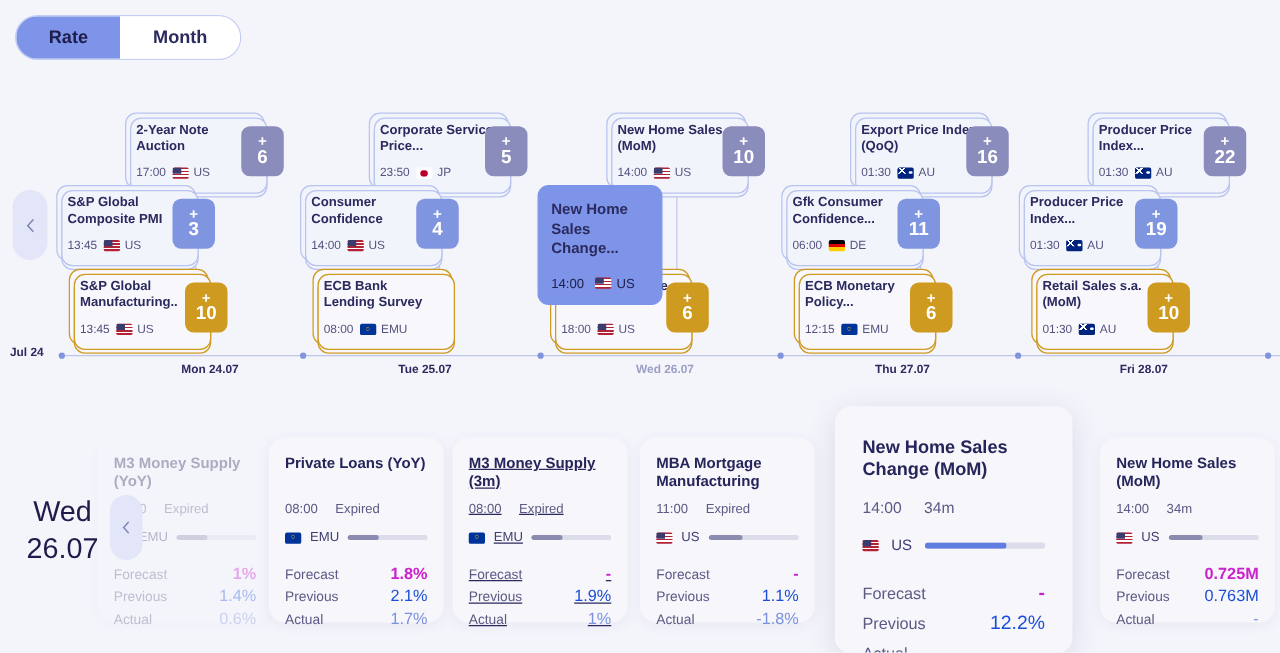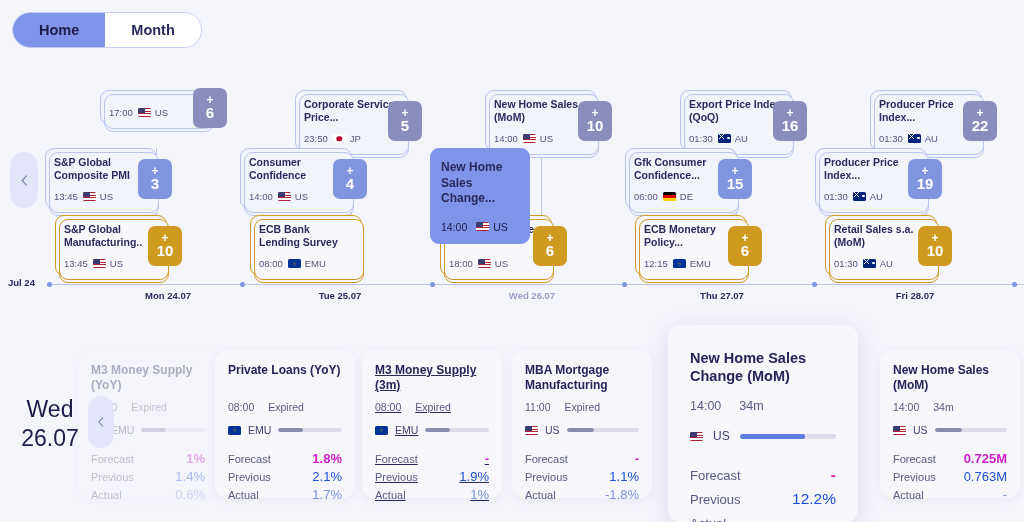--- a/index.html
+++ b/index.html
@@ -257,33 +257,34 @@
   .dc-row .v { font-size: 13px; }
   .dcard.feature .dc-row .v { font-size: 15.5px; }
   .v.forecast { color: #cc22cc; font-weight: 700; }
   .v.previous { color: #1d4ed8; }
   .v.actual { color: #7a93dd; }
 </style>
 </head>
 <body>
 
 <div class="toggle-wrap">
-  <button class="toggle-btn active">Home</button>
+  <button class="toggle-btn active">Rate</button>
   <button class="toggle-btn">Month</button>
 </div>
 
 <div class="timeline">
   <div class="nav-prev">
     <svg viewBox="0 0 12 12">
       <path d="M8 1 L3.5 6 L8 11" fill="none" stroke="#7b80ae" stroke-width="1.3" stroke-linecap="round"></path>
     </svg>
   </div>
   <div class="tl-inner" id="tl-inner">
       <div class="vline" style="left: 156px; top: 88px; height: 110px;"></div>
       <div class="ev" style="left: 100px; top: 30px;">
+        <div class="ev-title">2-Year Note Auction</div>
         <div class="ev-meta">
           <span>17:00</span>
           <span style="display: flex; align-items: center; gap: 4px;">
             <span class="flag us"></span>
             <span>US</span>
           </span>
         </div>
         <div class="badge violet">
           <span class="plus">+</span>
           <span class="num">6</span>
@@ -414,21 +415,21 @@
         <div class="ev-title">Gfk Consumer Confidence...</div>
         <div class="ev-meta">
           <span>06:00</span>
           <span style="display: flex; align-items: center; gap: 4px;">
             <span class="flag de"></span>
             <span>DE</span>
           </span>
         </div>
         <div class="badge blue">
           <span class="plus">+</span>
-          <span class="num">15</span>
+          <span class="num">11</span>
         </div>
       </div>
       <div class="ev gold" style="left: 635px; top: 155px;">
         <div class="ev-title">ECB Monetary Policy...</div>
         <div class="ev-meta">
           <span>12:15</span>
           <span style="display: flex; align-items: center; gap: 4px;">
             <span class="flag emu"></span>
             <span>EMU</span>
           </span>

